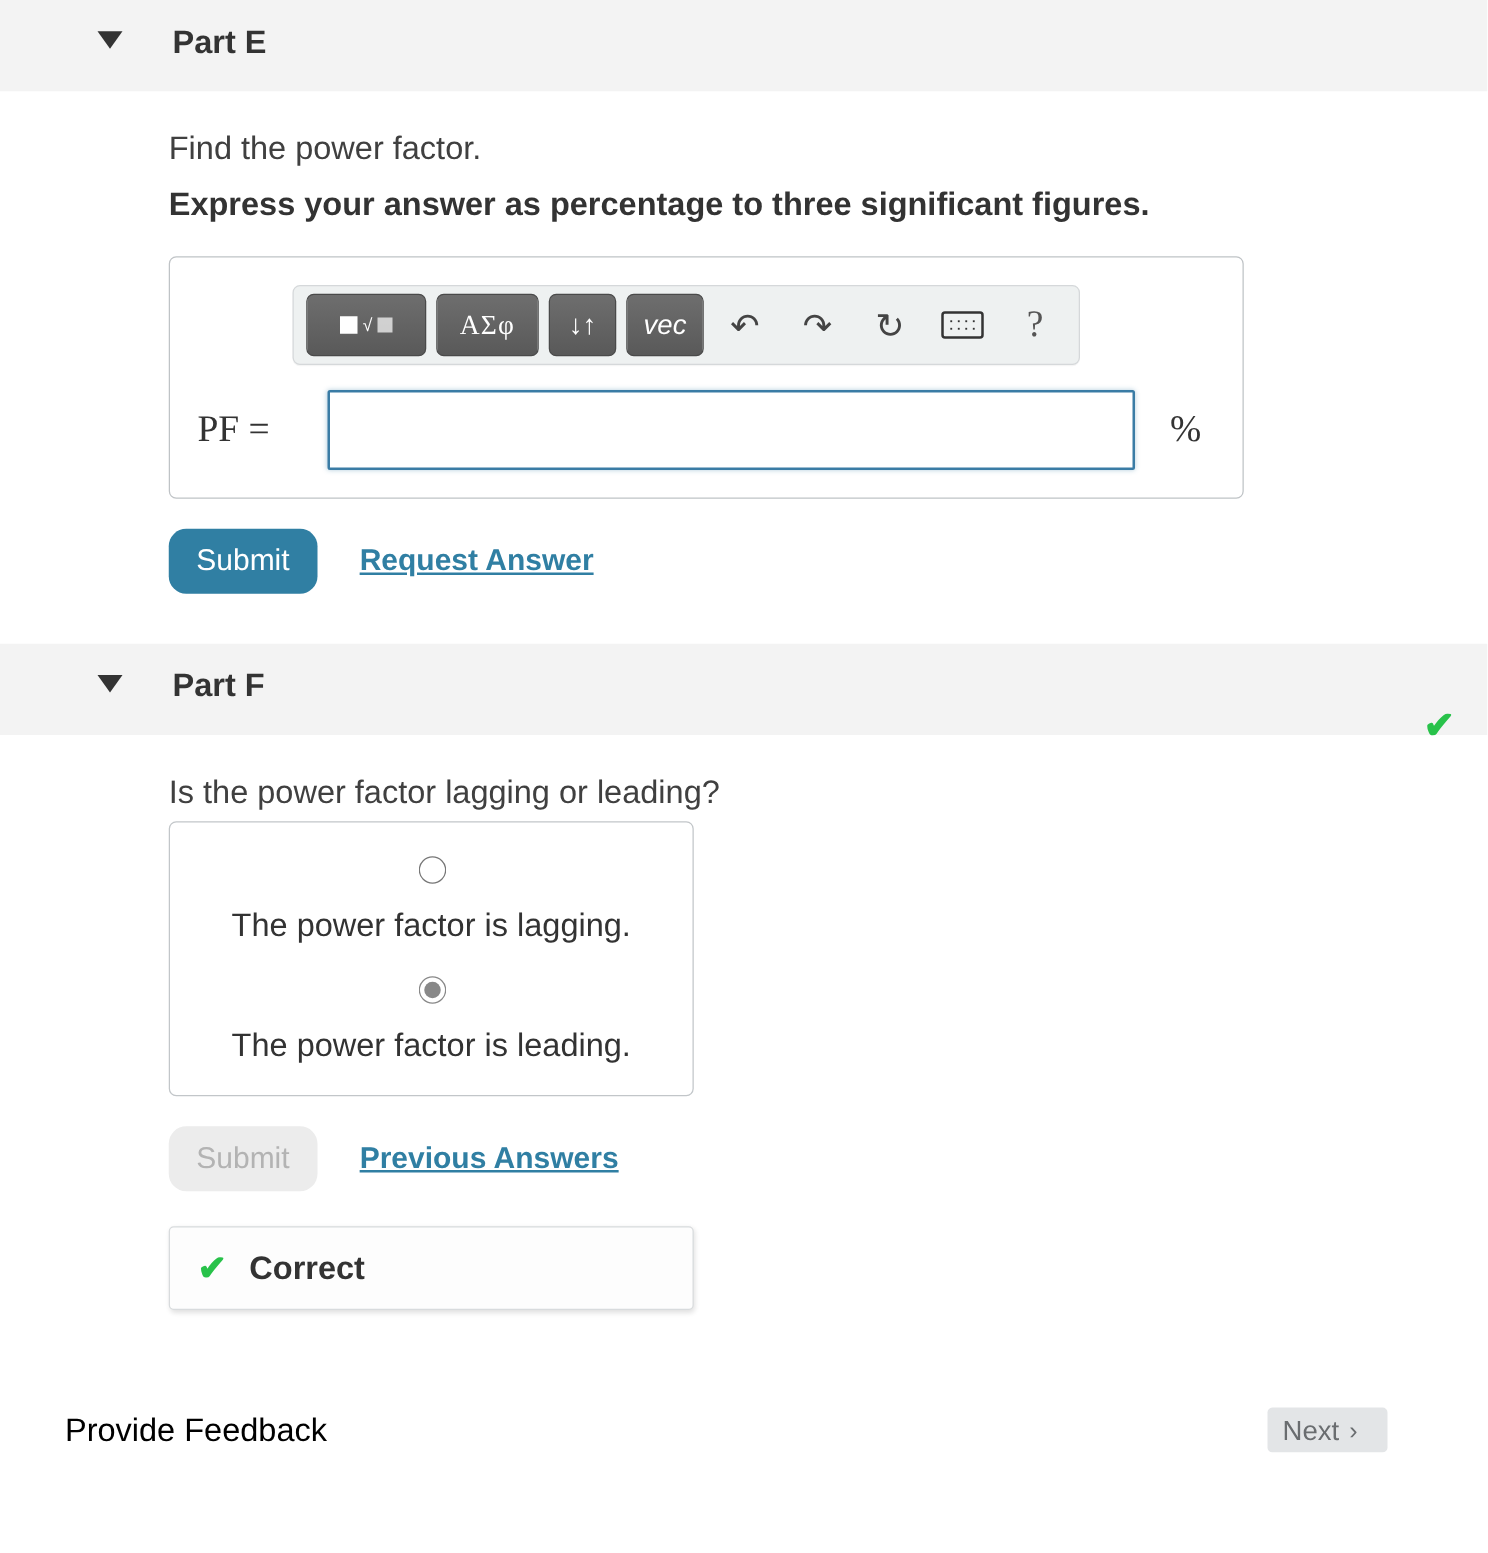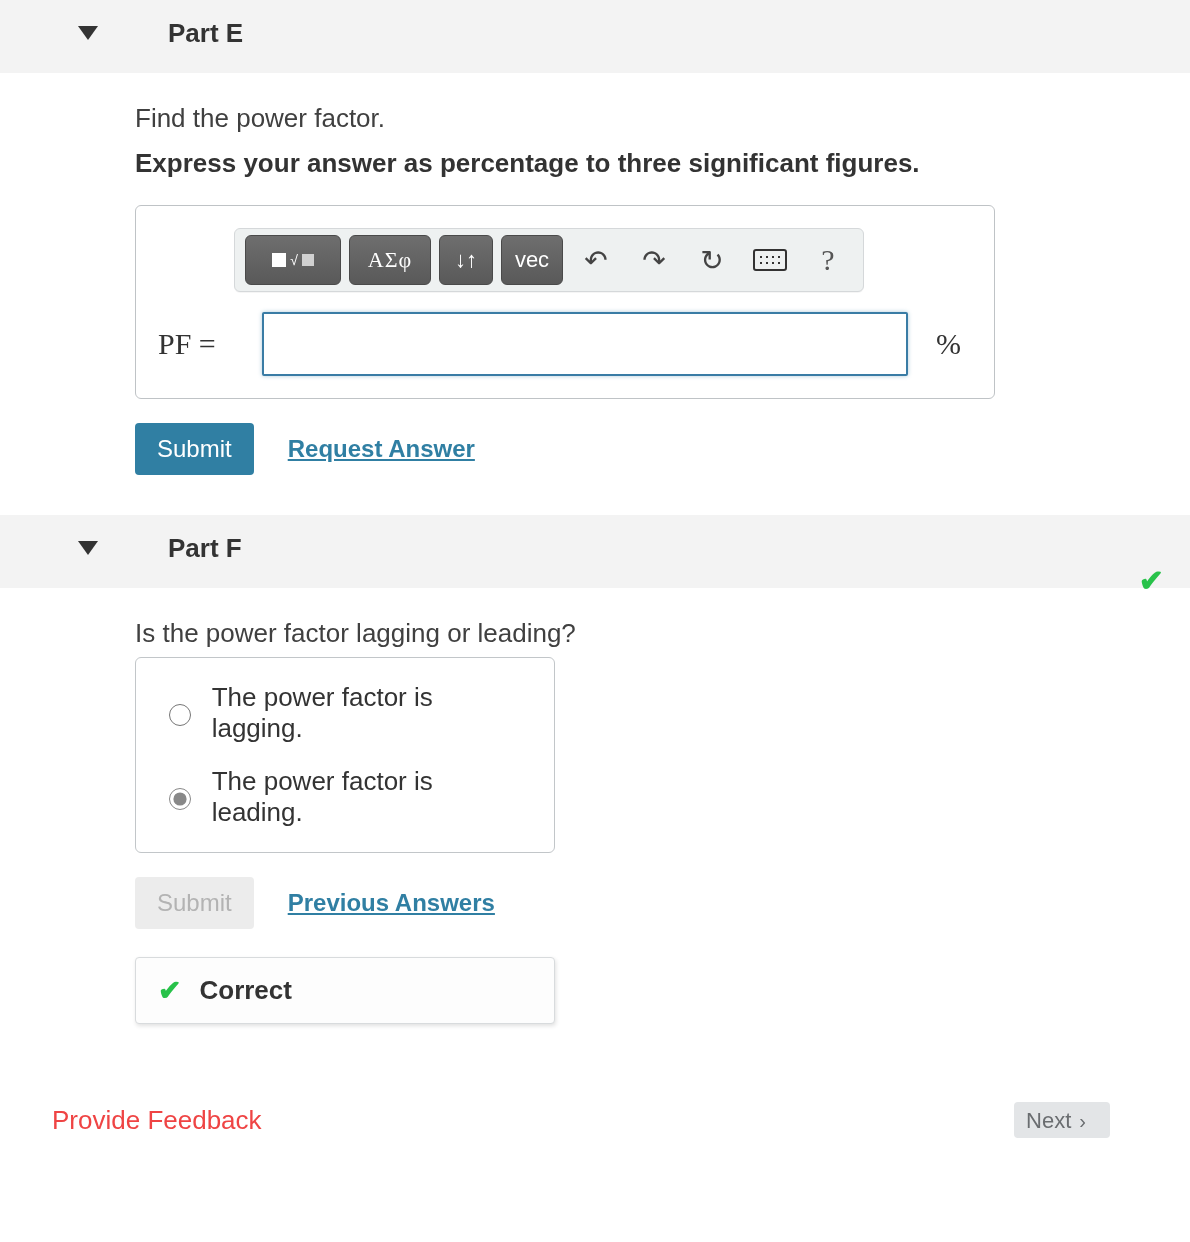--- a/index.html
+++ b/index.html
@@ -9,21 +9,21 @@
     font-family: "Helvetica Neue", Helvetica, Arial, sans-serif;
     font-size: 24px;
     color: #333;
     background: #fff;
   }
   .page { width: 1190px; }
 
   
   .part-bar {
     background: #f3f3f3;
-    padding: 18px 20px 24px 108px;
+    padding: 18px 20px 24px 78px;
     position: relative;
   }
   .part-bar .caret-wrap {
     position: absolute;
     left: 78px;
     top: 18px;
   }
   .part-title {
     font-weight: 700;
     font-size: 26px;
@@ -146,21 +146,21 @@
     display: flex;
     align-items: center;
     gap: 34px;
   }
   .btn-submit {
     background: #307fa3;
     color: #fff;
     border: none;
     padding: 12px 22px;
     font-size: 24px;
-    border-radius: 4px;
+    border-radius: 14px;
     cursor: pointer;
   }
   .btn-submit.disabled {
     background: #ececec;
     color: #b3b3b3;
     cursor: default;
   }
   .link {
     color: #307fa3;
     font-weight: 700;
@@ -171,21 +171,21 @@
 
   
   .choice-frame {
     border: 1px solid #c2c6c9;
     border-radius: 6px;
     padding: 24px 28px;
     width: 420px;
     display: flex; flex-direction: column; gap: 22px;
   }
   .choice-row {
-    display: flex; align-items: center; gap: 18px; font-size: 26px;
+    display: flex; align-items: center; gap: 18px; font-size: 26px; flex-direction: column;
   }
   .choice-row input[type=radio] {
     width: 22px; height: 22px;
     accent-color: #888;
   }
 
   
   .correct-box {
     margin-top: 28px;
     width: 420px;
@@ -212,21 +212,21 @@
   }
 
   
   .bottom-row {
     padding: 38px 80px 0 52px;
     display: flex;
     justify-content: space-between;
     align-items: center;
   }
   .feedback-link {
-    color: #ef4444;
+    color: #000000;
     font-size: 26px;
     cursor: pointer;
   }
   .next-pill {
     background: #e3e5e7;
     color: #6a6d70;
     border-radius: 4px;
     padding: 6px 24px 4px 12px;
     font-size: 22px;
     display: inline-flex;
@@ -268,21 +268,21 @@
           </div>
 
           <div class="tb-btn tb-dark" style="min-width:82px;">
             <span class="greek-label">ΑΣφ</span>
           </div>
 
           <div class="tb-btn tb-dark" style="min-width:54px;">
             <span class="swap-arrows">↓↑</span>
           </div>
 
-          <div class="tb-btn tb-dark" style="min-width:62px;">
+          <div class="tb-btn tb-dark" style="min-width:62px;font-style:italic;">
             <span class="vec-label">vec</span>
           </div>
 
           <div class="tb-btn tb-plain">
             <span>↶</span>
           </div>
           <div class="tb-btn tb-plain">
             <span>↷</span>
           </div>
           <div class="tb-btn tb-plain">

